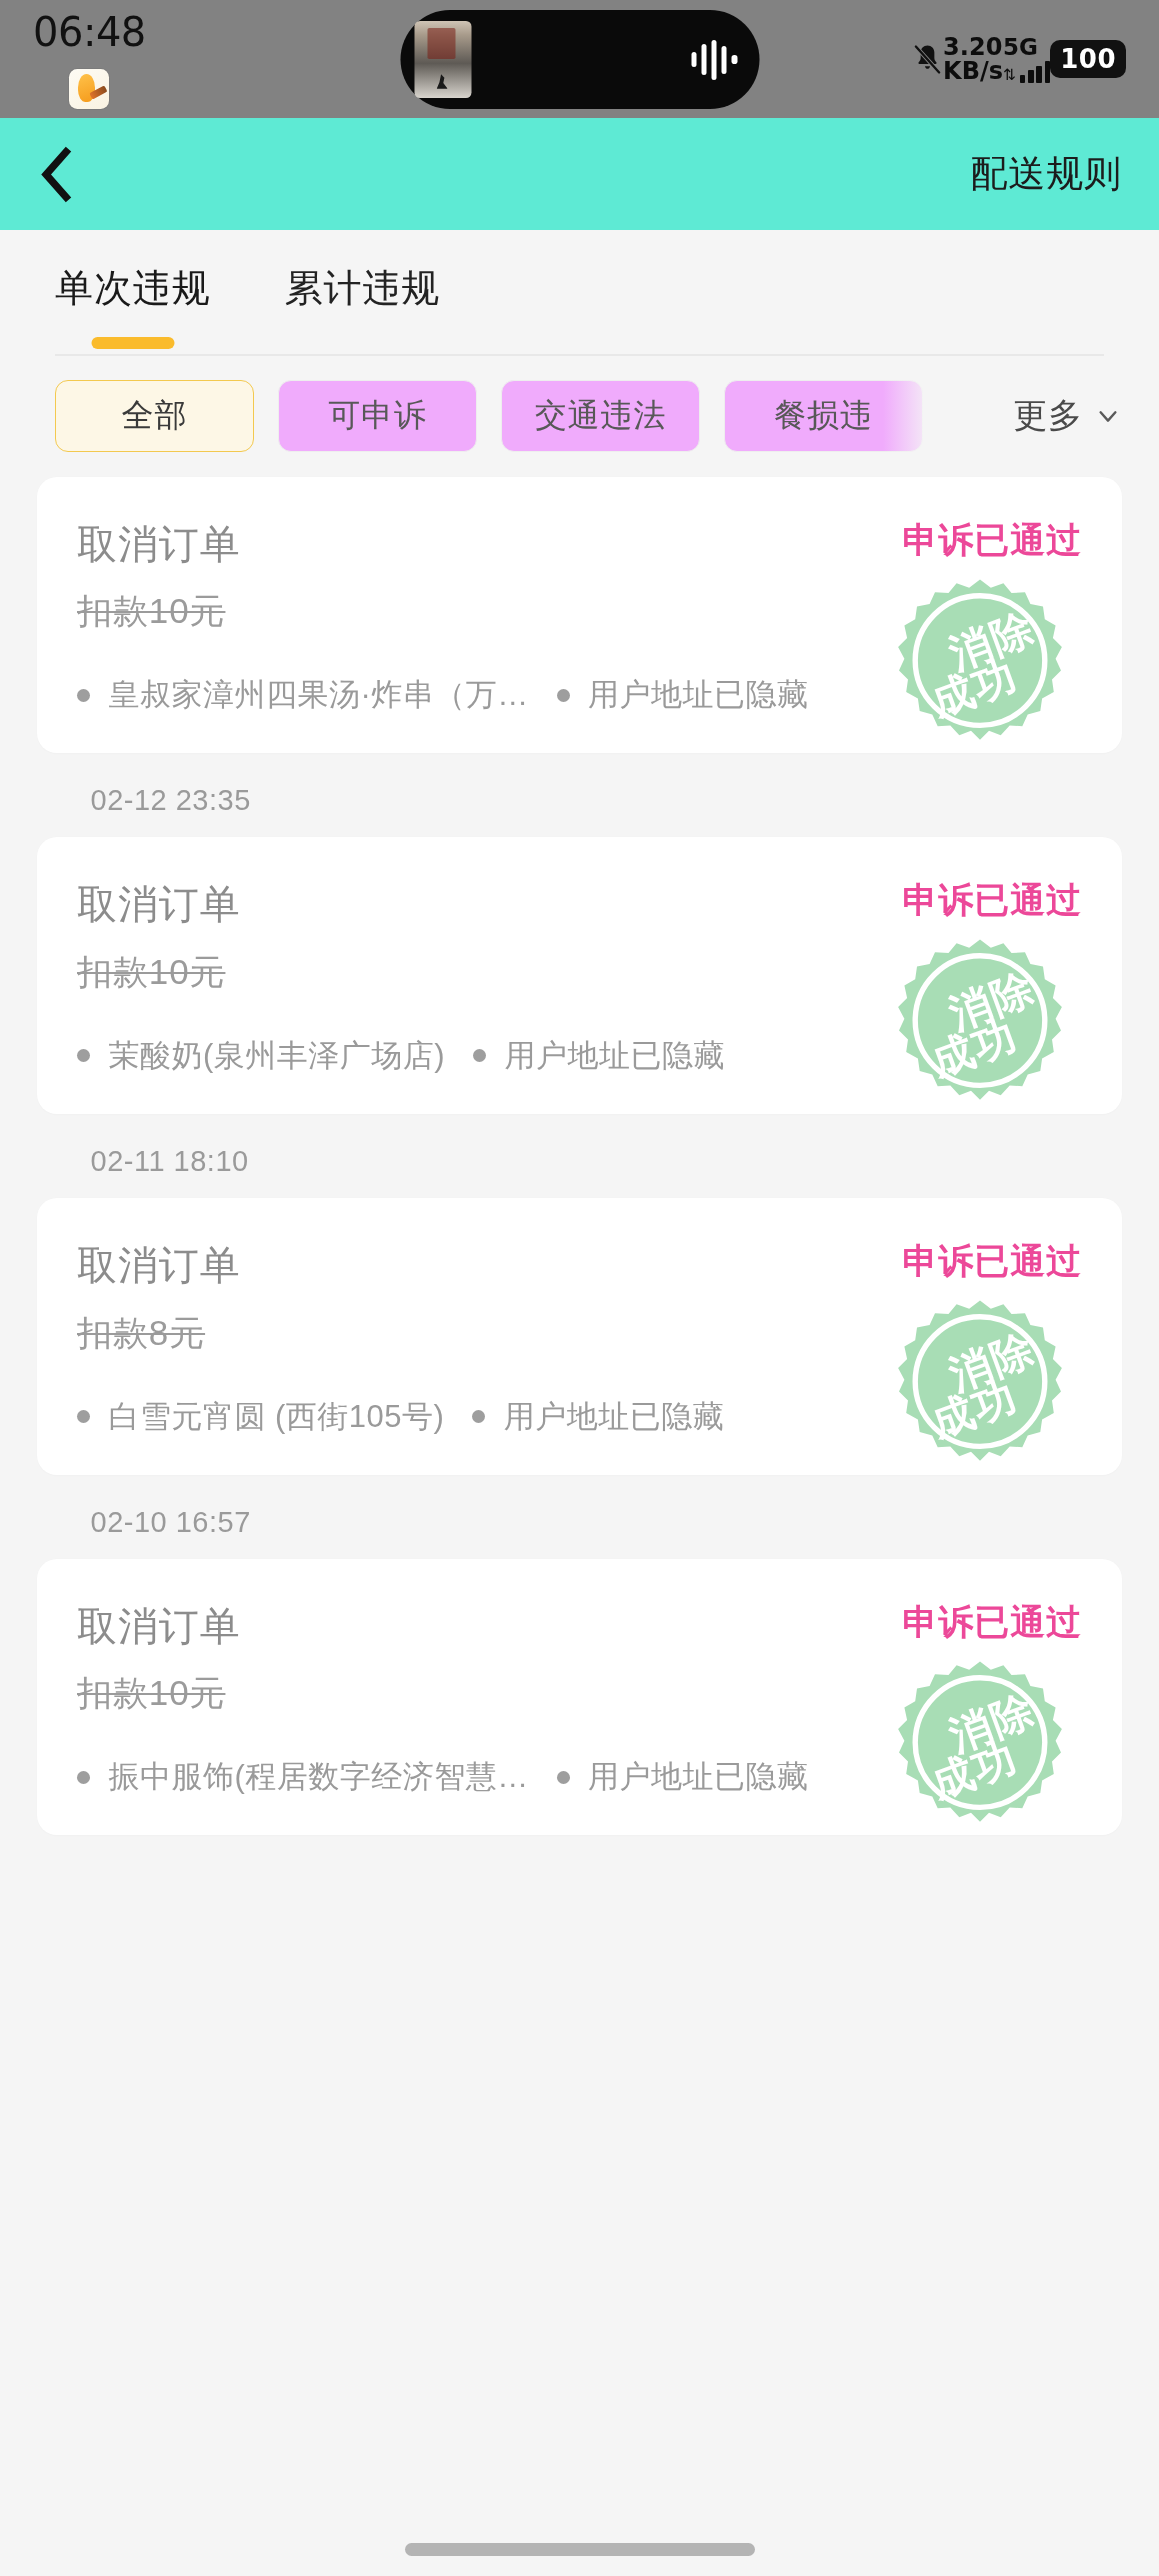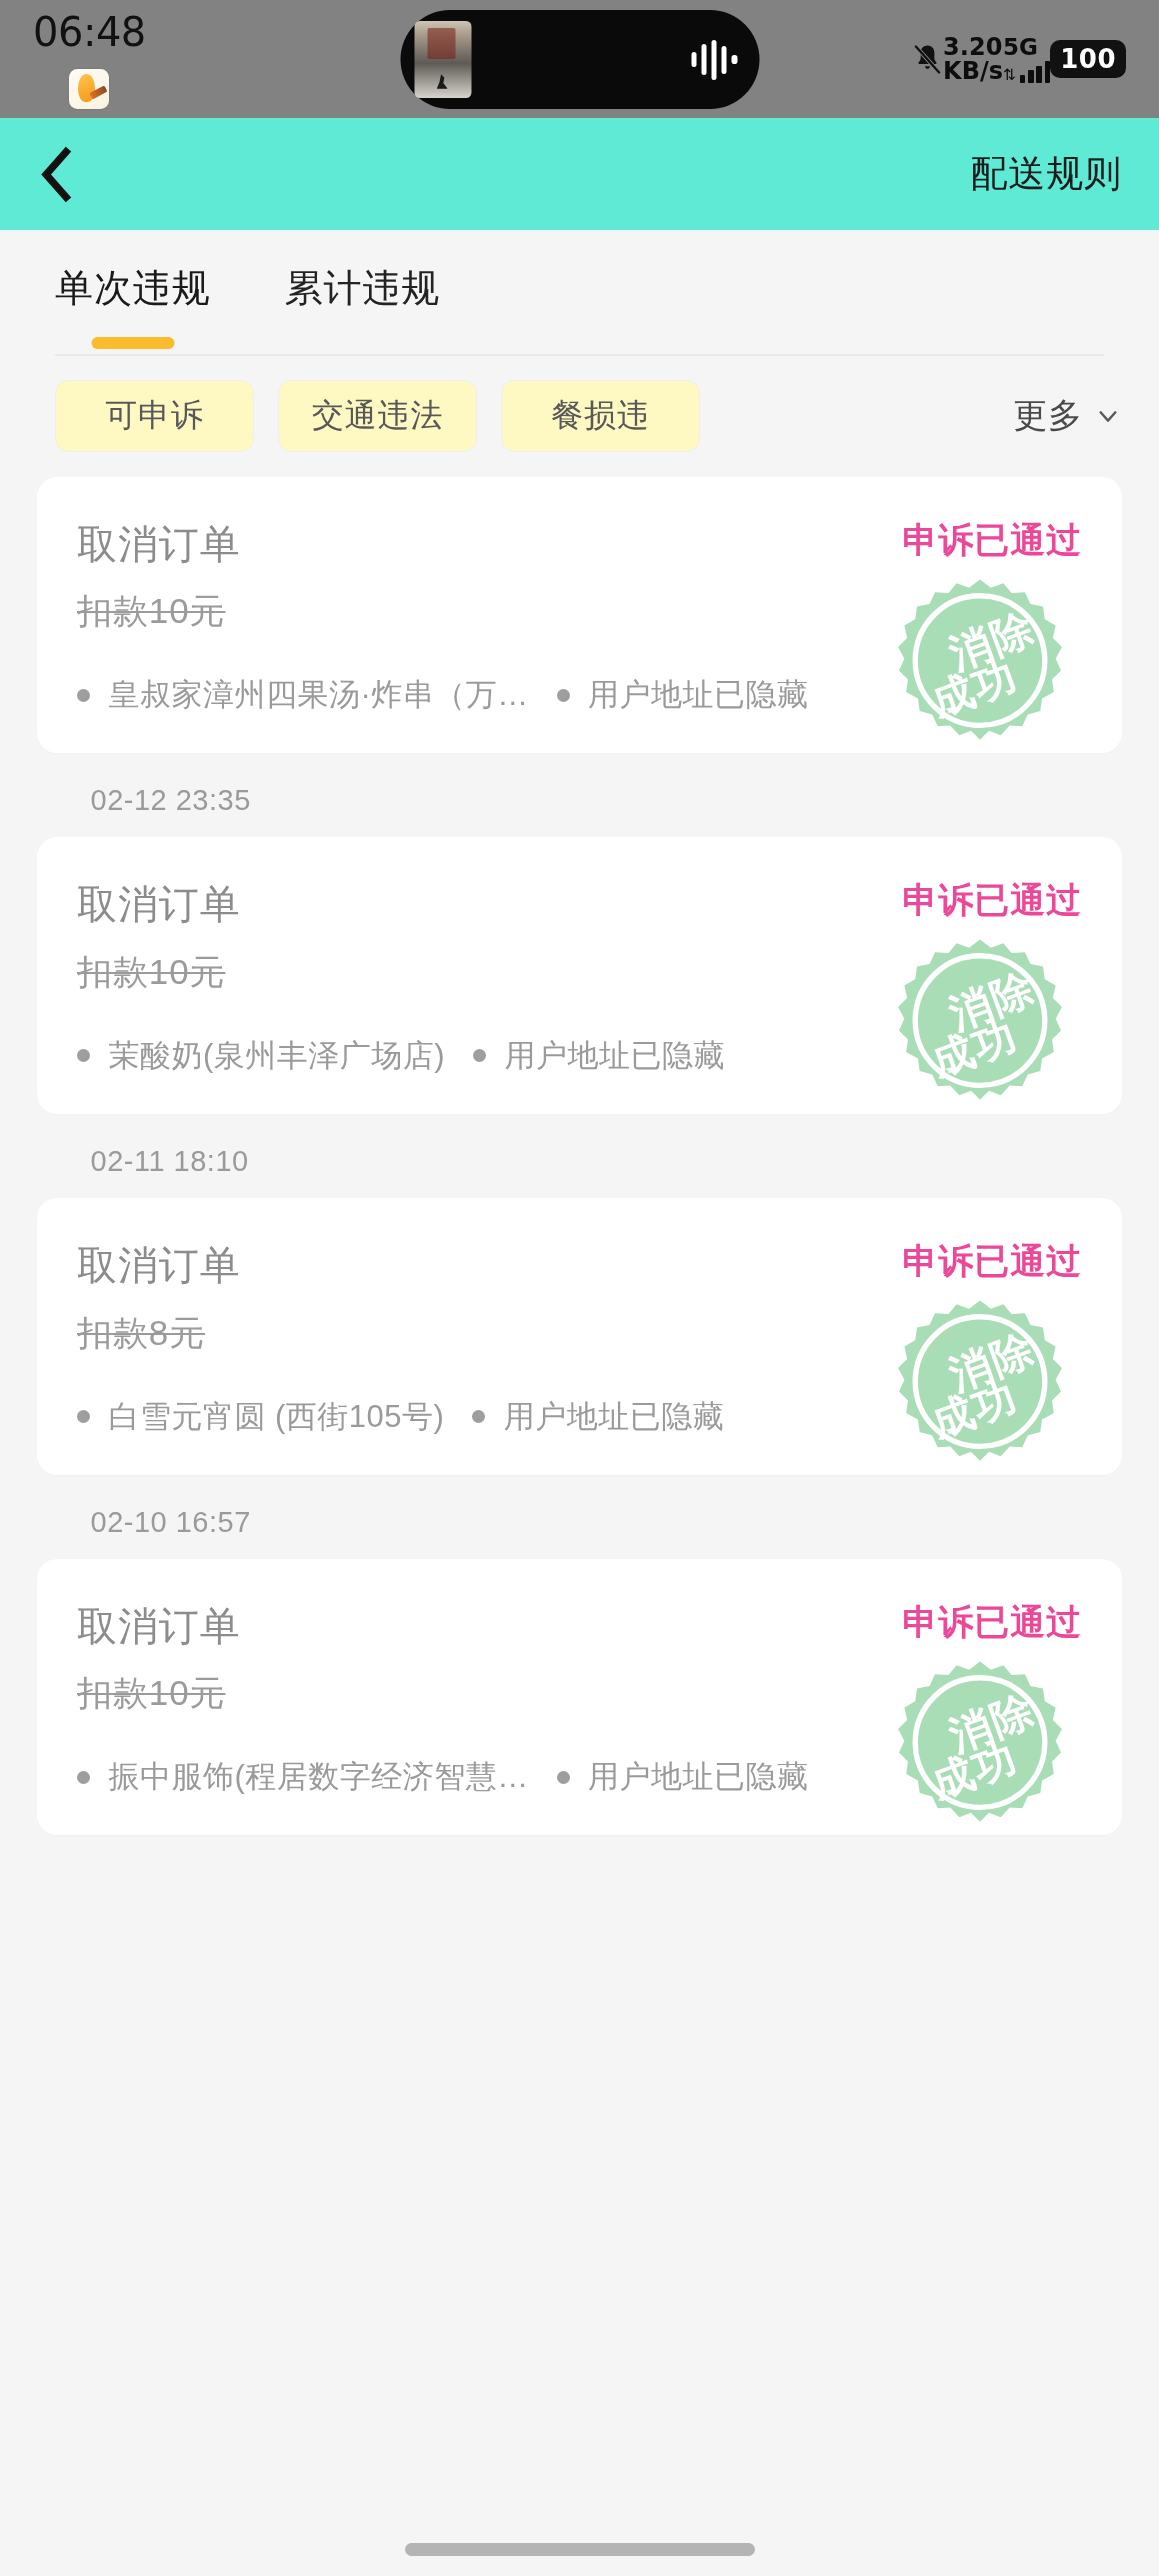--- a/index.html
+++ b/index.html
@@ -254,21 +254,21 @@
     overflow: hidden;
     width: 874px;
     flex: none;
     position: relative;
   }
   .chip {
     flex: none;
     height: 72px;
     min-width: 199px;
     border-radius: 13px;
-    background: #fef9c3;
+    background: #f0abfc;
     border: 1.8px solid #eeeeee;
     color: #585858;
     font-size: 32px;
     display: flex;
     align-items: center;
     justify-content: center;
     padding: 0 24px;
     white-space: nowrap;
     cursor: pointer;
     letter-spacing: 0.9px;
@@ -485,20 +485,23 @@
     </div>
     <div class="tab">
       <span>累计违规</span>
     </div>
   </div>
   <div class="tab-divider"></div>
 </div>
 
 <div class="filters">
   <div class="chips-scroll">
+    <div class="chip active">
+      <span>全部</span>
+    </div>
     <div class="chip">
       <span>可申诉</span>
     </div>
     <div class="chip">
       <span>交通违法</span>
     </div>
     <div class="chip">
       <span>餐损违</span>
     </div>
   </div>

